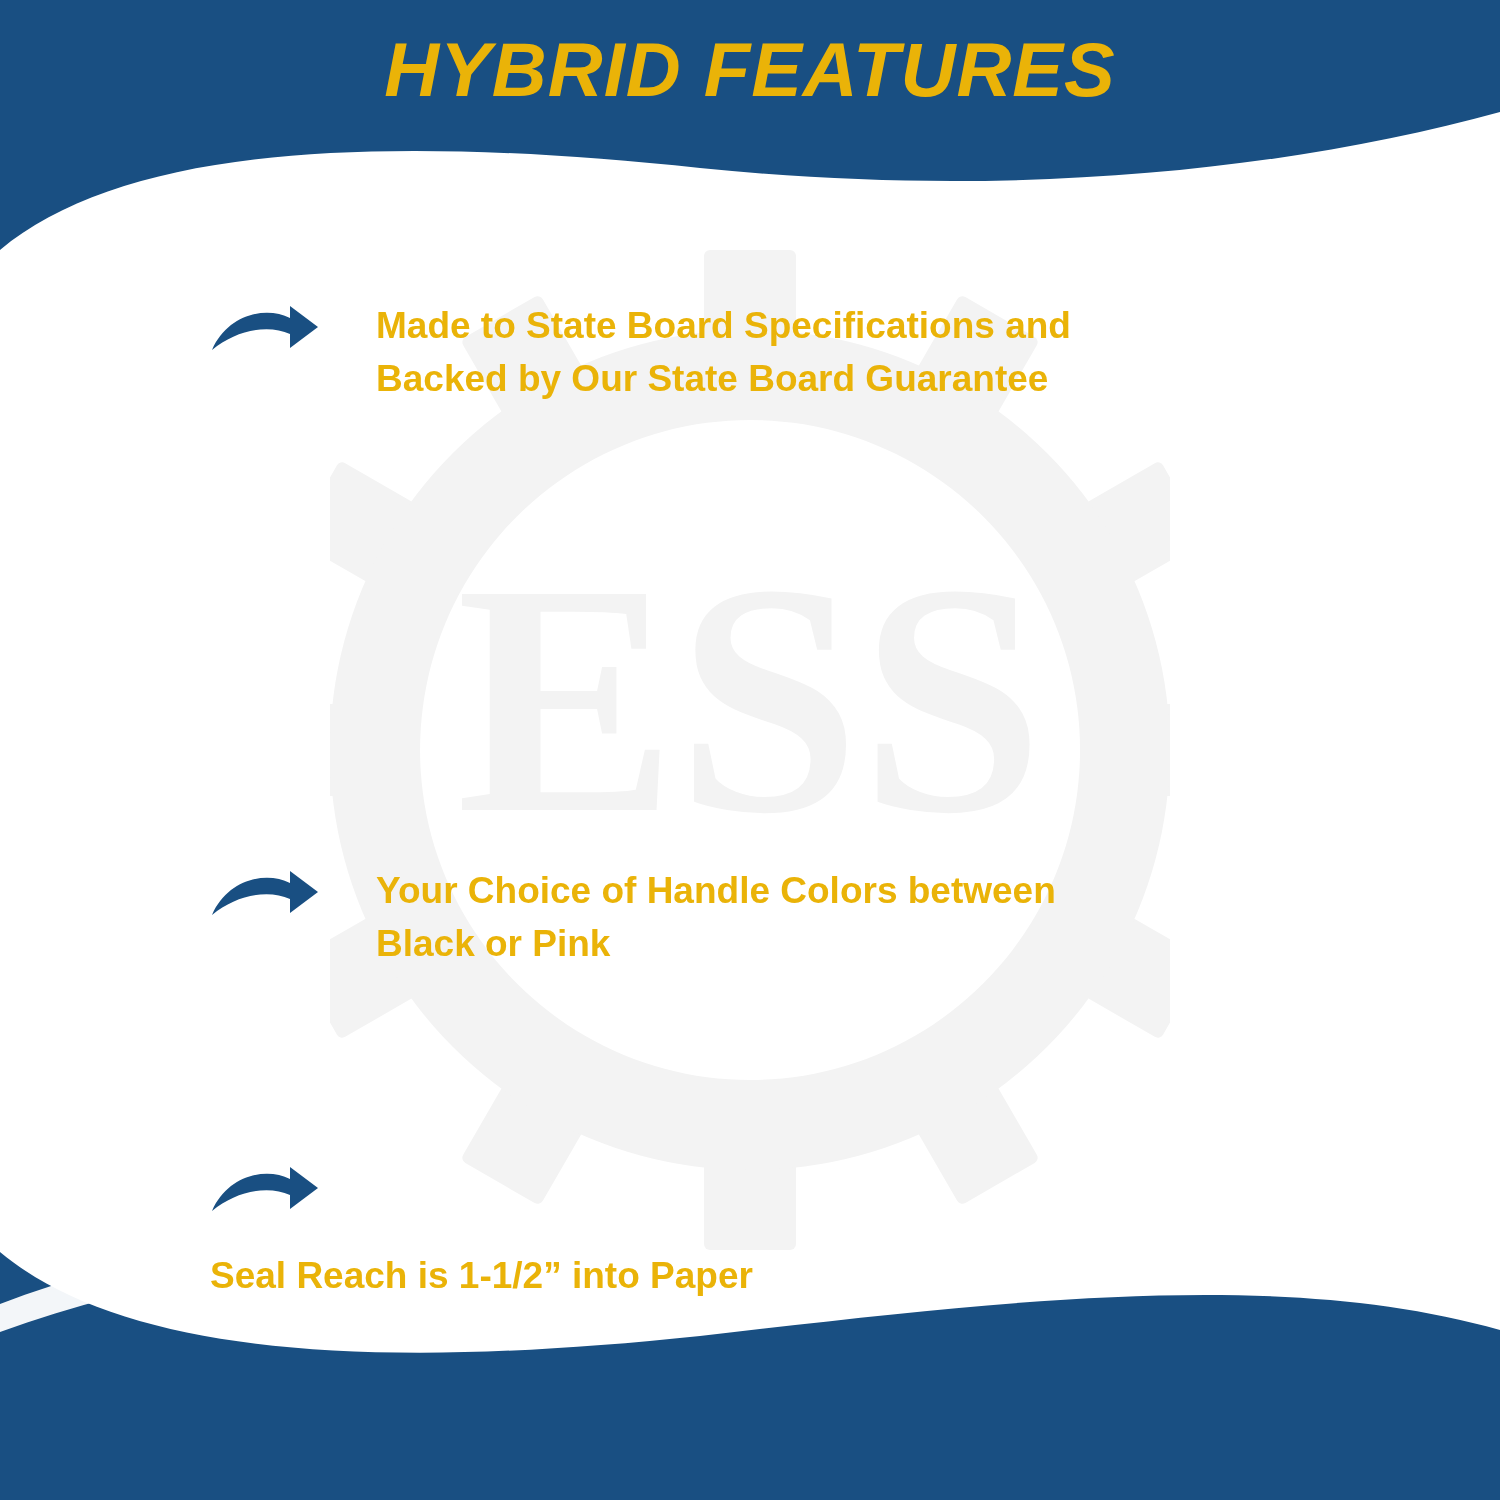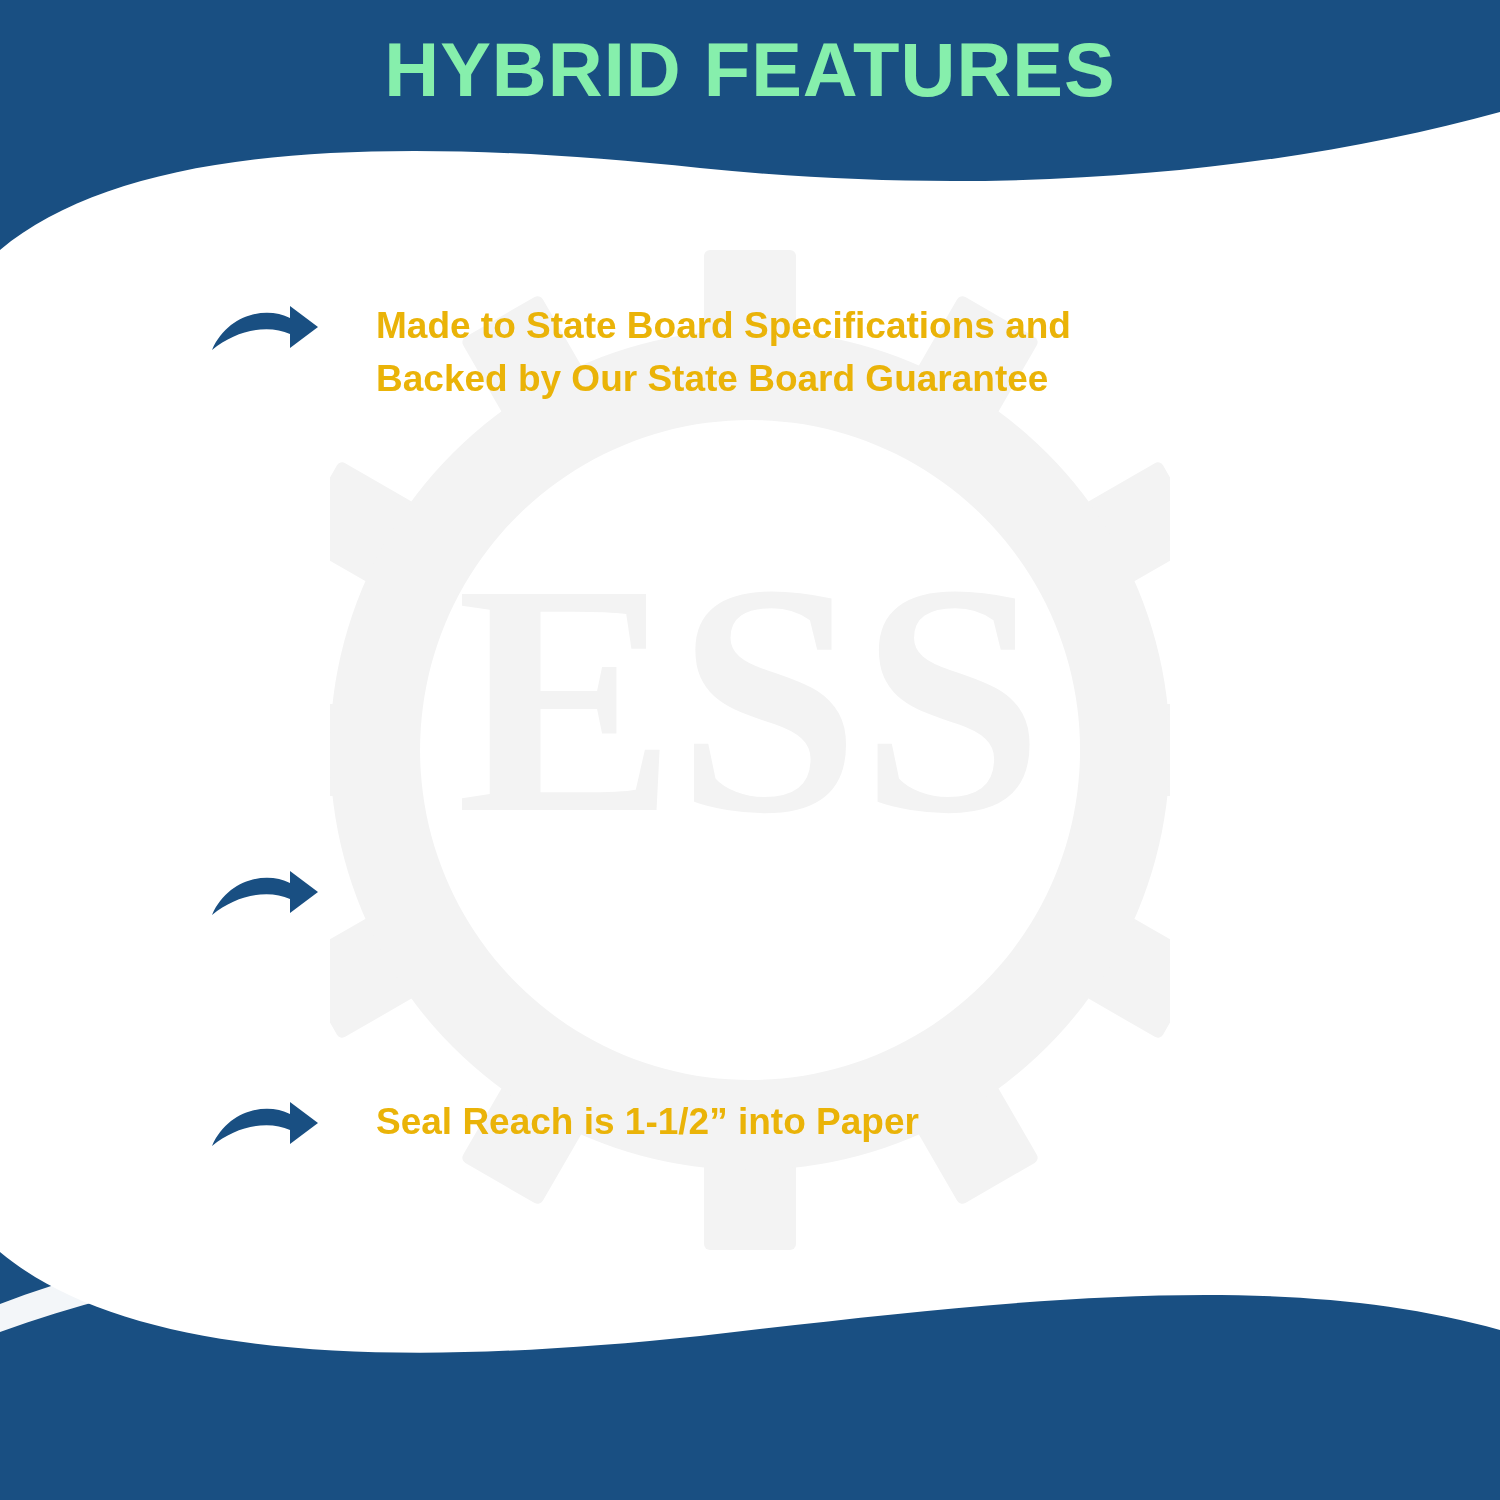--- a/index.html
+++ b/index.html
@@ -46,27 +46,28 @@
     left: 0;
     top: 0;
     width: 1500px;
     height: 140px;
     display: flex;
     align-items: center;
     justify-content: center;
     z-index: 5;
   }
   .header-title {
-    color: #86efac;
+    color: #eab308;
     font-size: 76px;
     font-weight: bold;
     letter-spacing: 1px;
     line-height: 1;
     text-align: center;
     white-space: nowrap;
+    font-style: italic;
   }
 
   
   .watermark {
     position: absolute;
     left: 330px;
     top: 250px;
     width: 840px;
     height: 1000px;
     z-index: 1;
@@ -101,21 +102,21 @@
     color: #eab308;
     font-size: 37px;
     font-weight: bold;
     line-height: 1.42;
     white-space: pre-line;
   }
 
   .f1 { left: 210px; top: 300px; }
   .f2 { left: 210px; top: 555px; }
   .f3 { left: 210px; top: 865px; }
-  .f4 { left: 210px; top: 1096px; }
+  .f4 { left: 210px; top: 1136px; flex-direction: column; }
 
 </style>
 </head>
 <body>
 
 <div class="poster">
 
   <div class="white-panel">
     <svg class="wave-svg" viewBox="0 0 1500 1500" preserveAspectRatio="none">
 
@@ -180,20 +181,22 @@
       </svg>
       <div class="feature-text">Made to State Board Specifications and
 Backed by Our State Board Guarantee</div>
     </div>
 
 
     <div class="feature f3">
       <svg class="arrow-icon" viewBox="0 0 110 60">
         <path d="M2,46 C18,10 56,2 80,14 L80,2 L108,23 L80,44 L80,30 C58,20 26,26 2,46 Z" fill="#194f82"></path>
       </svg>
+      <div class="feature-text">Your Choice of  Handle Colors between
+Black or Pink</div>
     </div>
 
     <div class="feature f4">
       <svg class="arrow-icon" viewBox="0 0 110 60">
         <path d="M2,46 C18,10 56,2 80,14 L80,2 L108,23 L80,44 L80,30 C58,20 26,26 2,46 Z" fill="#194f82"></path>
       </svg>
       <div class="feature-text">Seal Reach is 1-1/2” into Paper</div>
     </div>
 
   </div>

